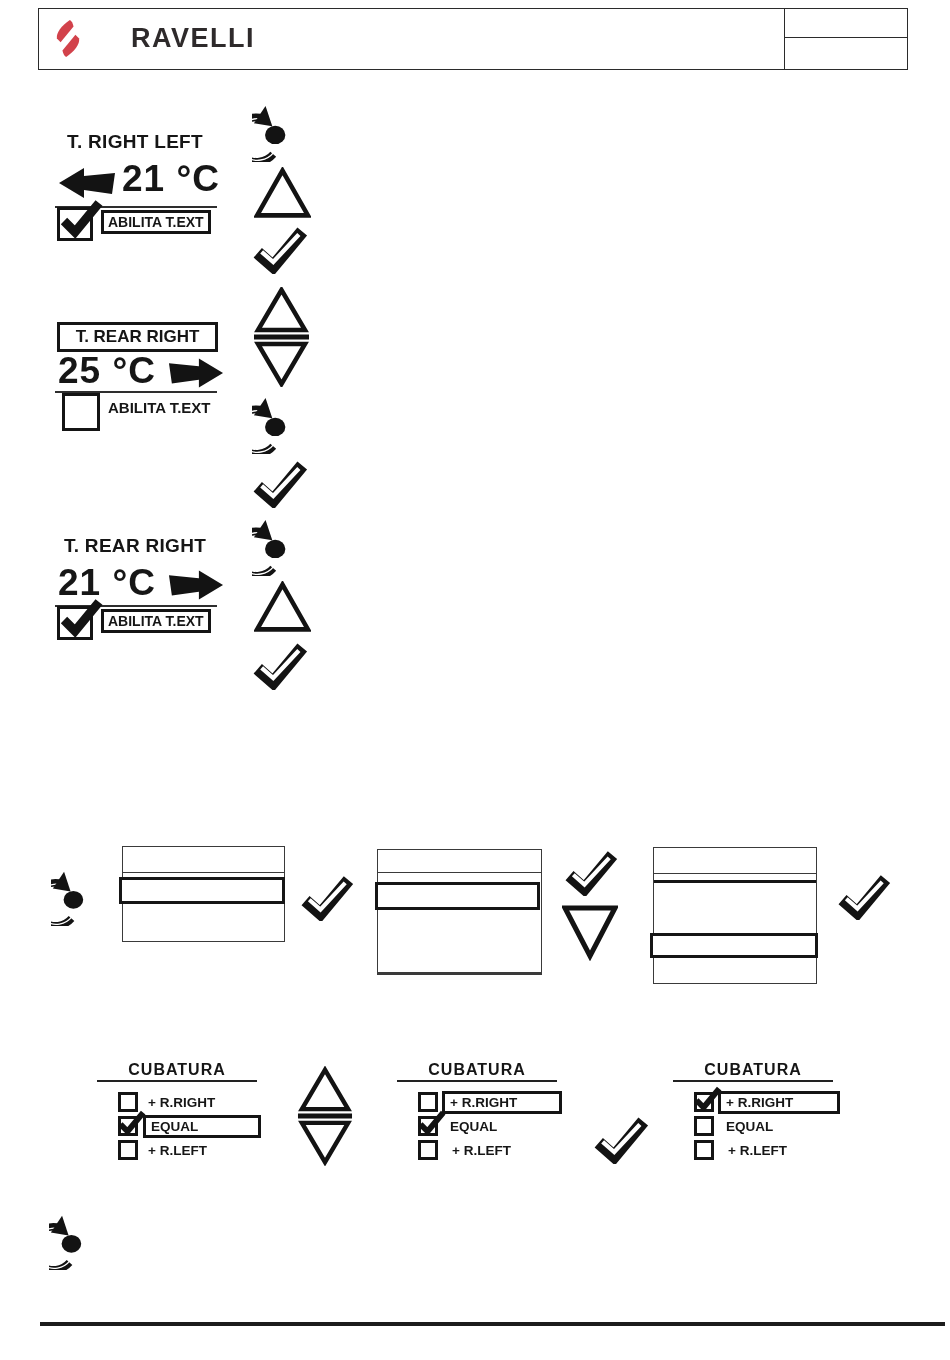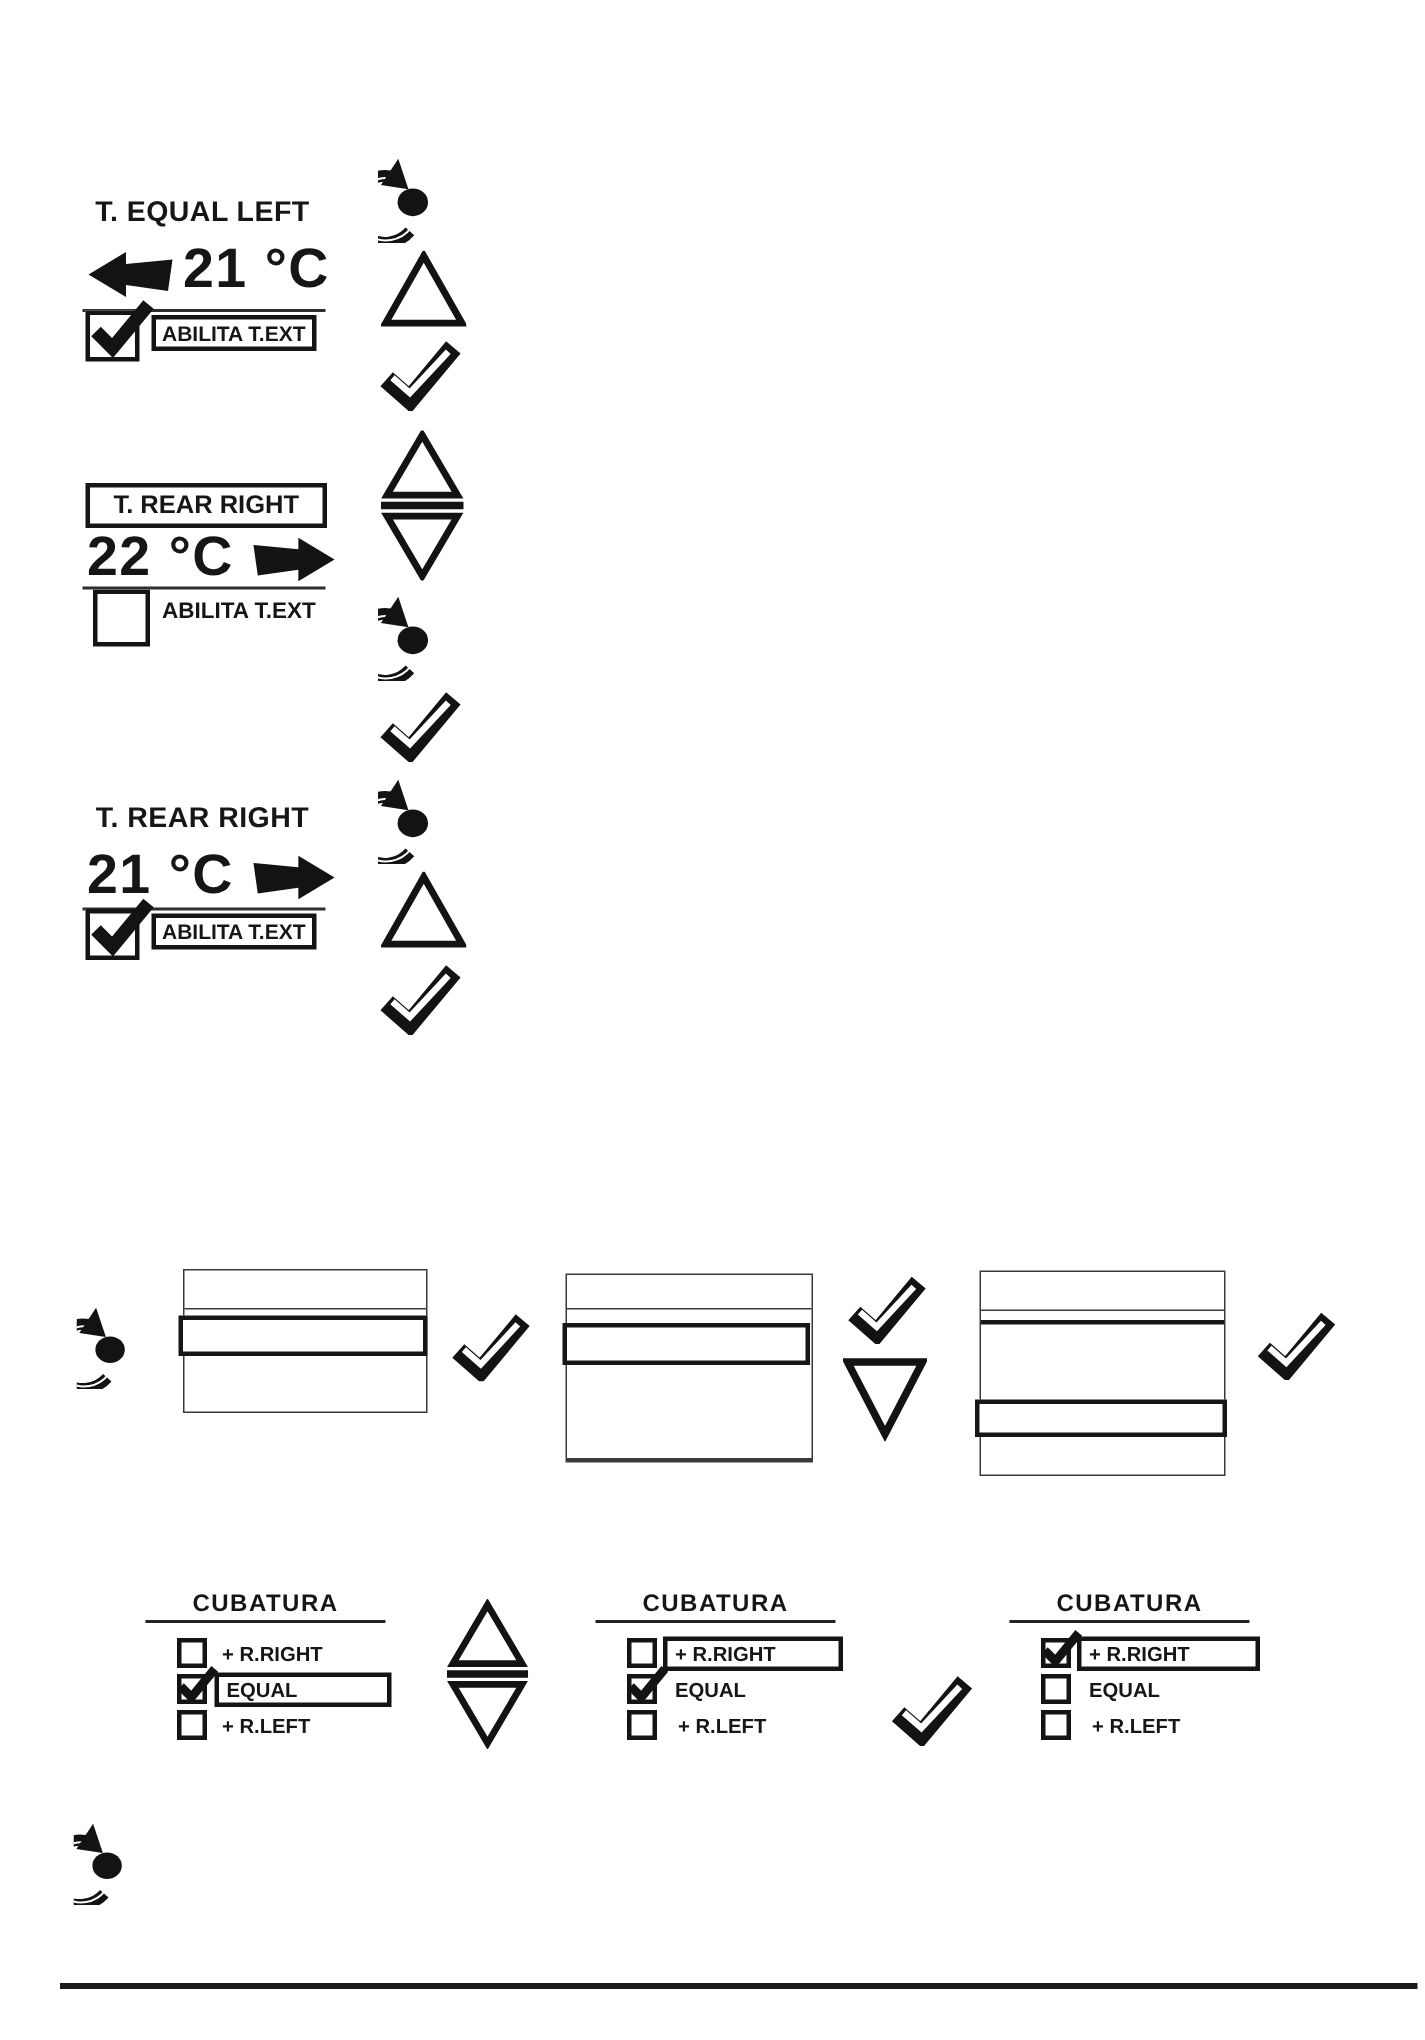--- a/index.html
+++ b/index.html
@@ -75,23 +75,32 @@
     </symbol>
     <symbol id="i-flame" viewBox="0 0 32 40">
       <path d="M18 0 C9 6 3 14 4 20 L8 24 L22 7 C21 3 20 1 18 0 Z" fill="#d2424b"></path>
       <path d="M14 40 C23 34 29 26 28 20 L24 16 L10 33 C11 37 12 39 14 40 Z" fill="#d2424b"></path>
     </symbol>
   </defs>
 </svg>
 
 <div class="page">
 
-
-  <div>
-    <div class="abs ptitle" style="left:55px;top:131px">T. EQUAL LEFT</div>
+  <div class="abs hdr-box">
+    <svg class="abs" style="left:14px;top:11px;width:30px;height:37px">
+        <use href="#i-flame"></use>
+      </svg>
+    <div class="abs brand">RAVELLI</div>
+    <div class="abs hdr-col">
+      <div class="cell-top"></div>
+    </div>
+  </div>
+
+  <div>
+    <div class="abs ptitle" style="left:55px;top:131px">T. RIGHT LEFT</div>
     <svg class="abs" style="left:58px;top:166px;width:58px;height:34px">
         <use href="#i-arrowleft"></use>
       </svg>
     <div class="abs temp" style="left:122px;top:158px">21 °C</div>
     <div class="abs hline" style="left:55px;top:206px;width:162px"></div>
     <div class="abs chk-big" style="left:57px;top:207px;width:30px;height:28px"></div>
     <svg class="abs" style="left:59px;top:199px;width:44px;height:40px">
         <use href="#i-checksolid"></use>
       </svg>
     <div class="abs lblbox" style="left:101px;top:210px">ABILITA T.EXT</div>
@@ -101,21 +110,21 @@
     <svg class="abs" style="left:254px;top:167px;width:57px;height:52px">
         <use href="#i-triup"></use>
       </svg>
     <svg class="abs" style="left:251px;top:222px;width:58px;height:52px">
         <use href="#i-check"></use>
       </svg>
   </div>
 
   <div>
     <div class="abs ptitle-box" style="left:57px;top:322px">T. REAR RIGHT</div>
-    <div class="abs temp" style="left:58px;top:350px">22 °C</div>
+    <div class="abs temp" style="left:58px;top:350px">25 °C</div>
     <svg class="abs" style="left:168px;top:356px;width:56px;height:34px">
         <use href="#i-arrowright"></use>
       </svg>
     <div class="abs hline" style="left:55px;top:391px;width:162px"></div>
     <div class="abs chk-big" style="left:62px;top:393px;width:32px;height:32px"></div>
     <div class="abs lblplain" style="left:108px;top:399px">ABILITA T.EXT</div>
     <svg class="abs" style="left:253px;top:287px;width:57px;height:100px">
         <use href="#i-triupdown"></use>
       </svg>
     <svg class="abs" style="left:252px;top:394px;width:58px;height:60px">

